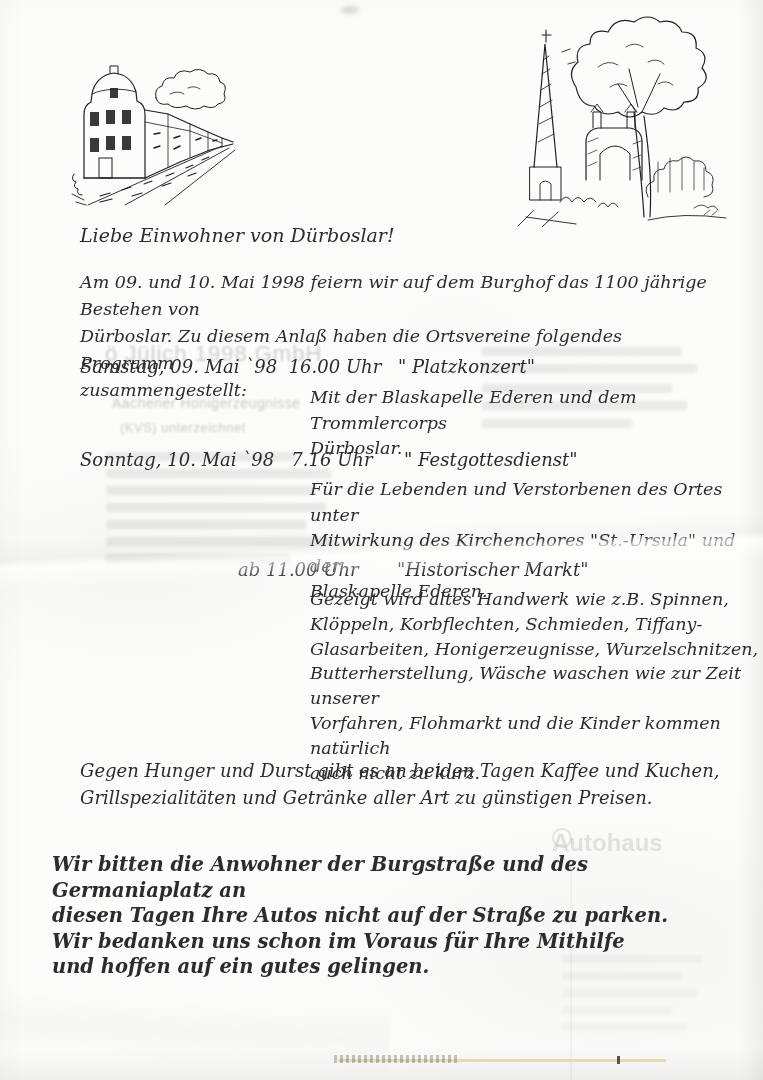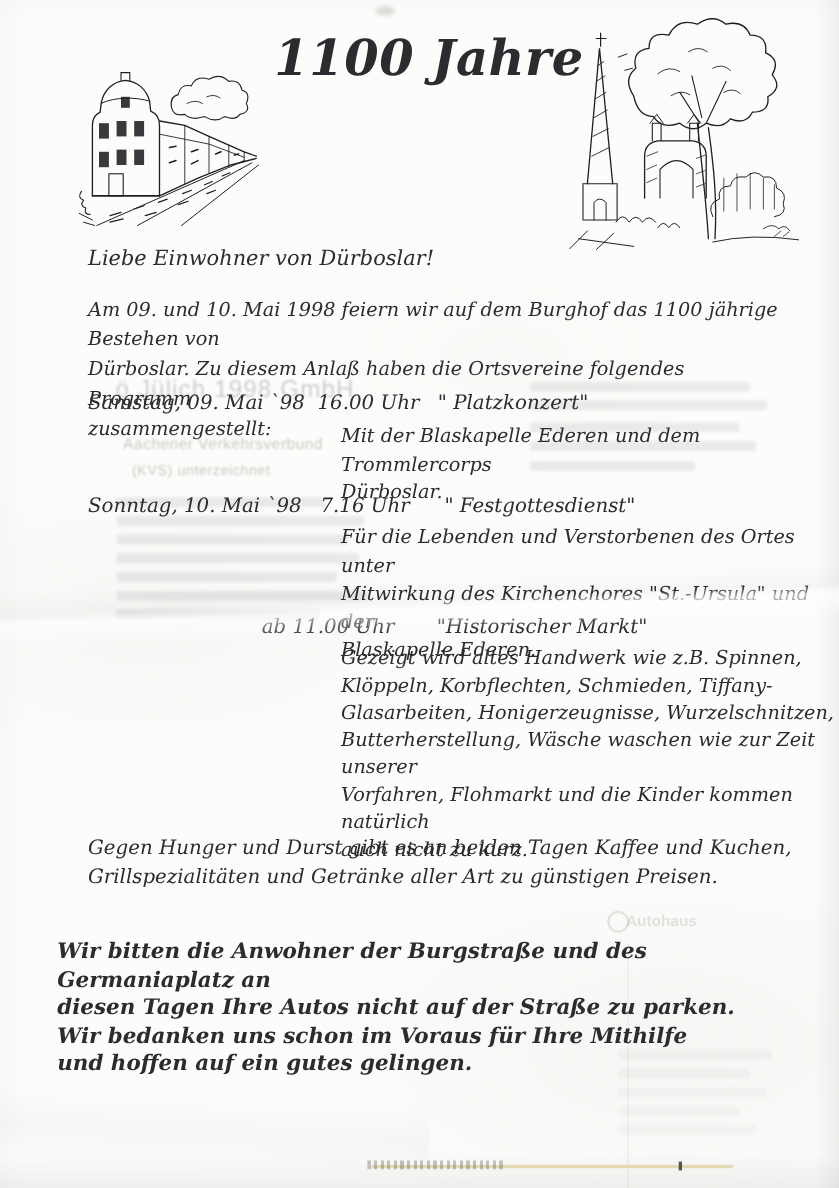--- a/index.html
+++ b/index.html
@@ -50,21 +50,21 @@
 
   .notice{left:52px;top:852px;width:660px;text-align:left;
           font-size:19.5px;line-height:25.5px;font-weight:bold;}
 
   
   .ghost{color:rgba(75,75,72,0.30);filter:blur(0.8px);font-style:normal;
          font-family:"Liberation Sans",sans-serif;}
   .ghost-company{left:105px;top:341px;font-size:22px;font-weight:normal;letter-spacing:1px;color:rgba(75,75,72,0.26);}
   .ghost-l2{left:112px;top:395px;font-size:14px;letter-spacing:.5px;}
   .ghost-l3{left:108px;top:420px;font-size:13px;letter-spacing:.5px;margin-left:12px;}
-  .ghost-autohaus{left:569px;top:829px;font-size:14px;font-weight:bold;color:rgba(75,75,72,0.14);filter:blur(0.6px);}
+  .ghost-autohaus{left:552px;top:829px;font-size:24px;font-weight:bold;color:rgba(75,75,72,0.14);filter:blur(0.6px);}
   .ghost-logo{left:552px;top:828px;width:16px;height:16px;border:2px solid rgba(75,75,72,0.13);
               border-radius:50%;filter:blur(0.6px);}
   .bar{background:rgba(110,110,104,0.12);filter:blur(1.6px);border-radius:2px;pointer-events:none;}
 
   
   .crease-mid{left:-20px;top:525px;width:810px;height:50px;transform:rotate(-2.2deg);pointer-events:none;
     background:linear-gradient(to bottom, transparent, rgba(0,0,0,0.028) 40%, rgba(255,255,255,0.7) 58%, transparent);}
   .crease-v{left:570px;top:858px;width:2px;height:222px;background:rgba(0,0,0,0.035);pointer-events:none;}
   .crease-bl{left:-30px;top:995px;width:420px;height:70px;transform:rotate(3deg);pointer-events:none;
     background:linear-gradient(to bottom, transparent, rgba(0,0,0,0.025) 50%, transparent);}
@@ -77,21 +77,21 @@
   .smudge-top{left:341px;top:6px;width:18px;height:8px;background:rgba(120,120,115,0.25);filter:blur(2px);border-radius:50%;}
 
   svg{display:block;}
 </style>
 </head>
 <body>
 
 <div class="paper-texture"></div>
 
 <div class="abs txt ghost ghost-company">ö Jülich 1998 GmbH</div>
-<div class="abs txt ghost ghost-l2">Aachener Verkehrsverbund</div>
+<div class="abs txt ghost ghost-l2">Aachener Honigerzeugnisse</div>
 <div class="abs txt ghost ghost-l3">(KVS) unterzeichnet</div>
 <div class="abs ghost-logo"></div>
 <div class="abs txt ghost ghost-autohaus">Autohaus</div>
 
 <div class="abs bar" style="left:482px;top:347px;width:200px;height:9px"></div>
 <div class="abs bar" style="left:482px;top:364px;width:215px;height:9px"></div>
 <div class="abs bar" style="left:482px;top:384px;width:190px;height:9px"></div>
 <div class="abs bar" style="left:482px;top:401px;width:205px;height:9px"></div>
 <div class="abs bar" style="left:482px;top:419px;width:150px;height:9px"></div>
 
@@ -103,21 +103,20 @@
 <div class="abs bar" style="left:106px;top:537px;width:228px;height:9px"></div>
 <div class="abs bar" style="left:106px;top:554px;width:185px;height:9px"></div>
 
 <div class="abs bar" style="left:562px;top:955px;width:140px;height:8px;opacity:.5"></div>
 <div class="abs bar" style="left:562px;top:972px;width:120px;height:8px;opacity:.5"></div>
 <div class="abs bar" style="left:562px;top:989px;width:135px;height:8px;opacity:.45"></div>
 <div class="abs bar" style="left:562px;top:1006px;width:110px;height:8px;opacity:.4"></div>
 <div class="abs bar" style="left:562px;top:1023px;width:125px;height:8px;opacity:.4"></div>
 
 <div class="abs txt title">
-  <div>1100 Jahre</div>
 </div>
 
 <div class="abs" style="left:70px;top:54px;width:205px;height:152px">
   <svg width="205" height="152" viewBox="0 0 205 152" fill="none" stroke="#1f1f24" stroke-width="1.2" stroke-linecap="round">
 
     <path d="M14,124 L14,60 C14,54 17,50 21,48 L22,40 C24,28 33,20 44,19 C55,20 63,27 66,38 L67,47 C72,49 75,54 75,60 L75,124"></path>
     <path d="M22,40 C34,34 54,34 66,38" stroke-width="0.9"></path>
     <path d="M40,19 L40,12 L48,12 L48,20" stroke-width="1"></path>
     <g fill="#1f1f24" stroke="none" opacity="0.88">
       <rect x="20" y="58" width="9" height="14"></rect>

